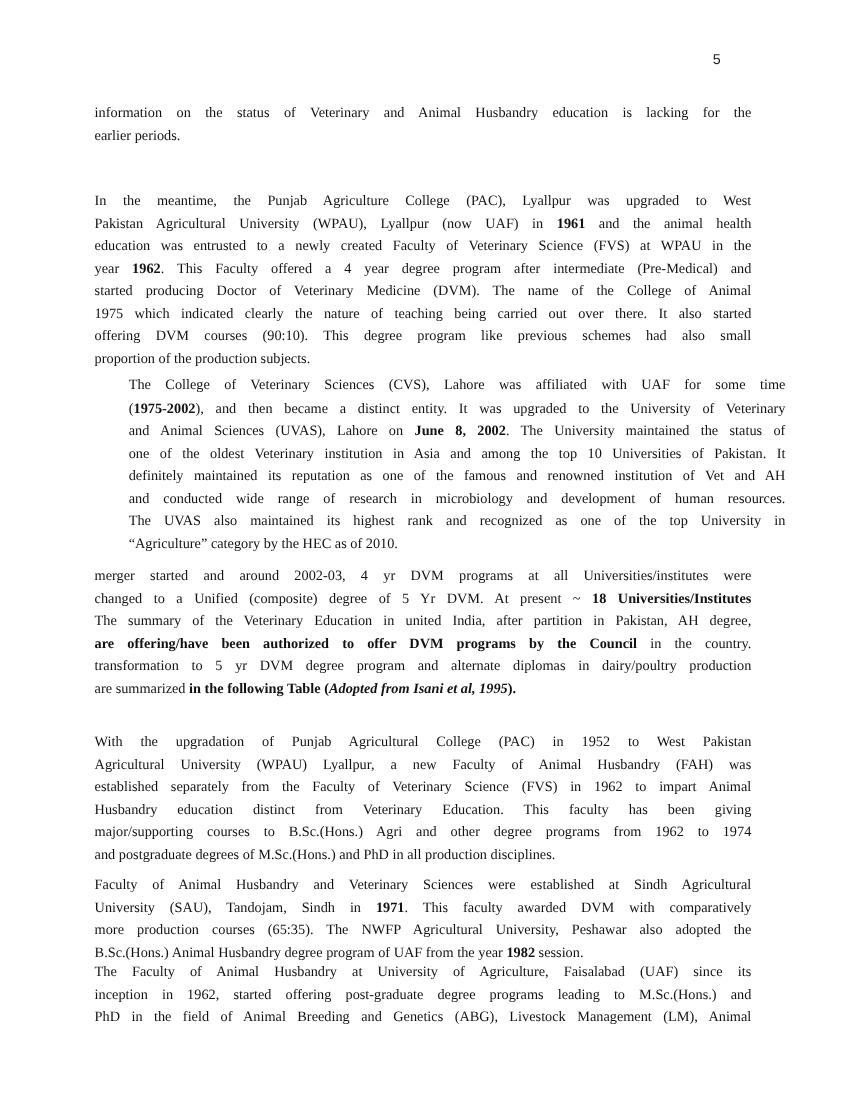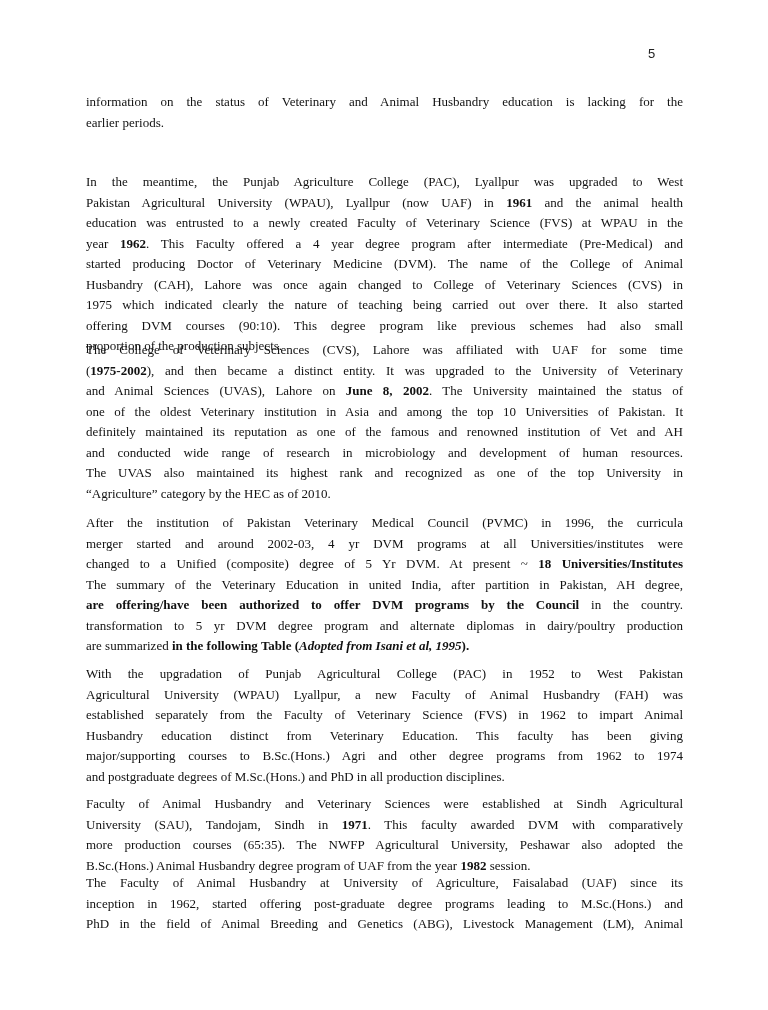--- a/index.html
+++ b/index.html
@@ -34,37 +34,35 @@
       <div class="body-text para" style="top: 92px;">
         <div class="line">information on the status of Veterinary and Animal Husbandry education is lacking for the</div>
         <div class="line last">earlier periods.</div>
       </div>
       <div class="body-text para" style="top: 147px; margin-top: 25px;">
         <div class="line">In the meantime, the Punjab Agriculture College (PAC), Lyallpur was upgraded to West</div>
         <div class="line">Pakistan Agricultural University (WPAU), Lyallpur (now UAF) in <b>1961</b> and the animal health</div>
         <div class="line">education was entrusted to a newly created Faculty of Veterinary Science (FVS) at WPAU in the</div>
         <div class="line">year <b>1962</b>. This Faculty offered a 4 year degree program after intermediate (Pre-Medical) and</div>
         <div class="line">started producing Doctor of Veterinary Medicine (DVM). The name of the College of Animal</div>
-        <div class="line">Husbandry (CAH), Lahore was once again changed to College of Veterinary Sciences (CVS) in</div>
         <div class="line">1975 which indicated clearly the nature of teaching being carried out over there. It also started</div>
         <div class="line">offering DVM courses (90:10). This degree program like previous schemes had also small</div>
         <div class="line last">proportion of the production subjects.</div>
       </div>
-      <div class="body-text para" style="top: 340px;">
+      <div class="body-text para" style="top: 340px; margin-left: 31px;">
         <div class="line">The College of Veterinary Sciences (CVS), Lahore was affiliated with UAF for some time</div>
         <div class="line">(<b>1975-2002</b>), and then became a distinct entity. It was upgraded to the University of Veterinary</div>
         <div class="line">and Animal Sciences (UVAS), Lahore on <b>June 8, 2002</b>. The University maintained the status of</div>
         <div class="line">one of the oldest Veterinary institution in Asia and among the top 10 Universities of Pakistan. It</div>
         <div class="line">definitely maintained its reputation as one of the famous and renowned institution of Vet and AH</div>
         <div class="line">and conducted wide range of research in microbiology and development of human resources.</div>
         <div class="line">The UVAS also maintained its highest rank and recognized as one of the top University in</div>
         <div class="line last">“Agriculture” category by the HEC as of 2010.</div>
       </div>
       <div class="body-text para" style="top: 513px;">
-        <div class="line">After the institution of Pakistan Veterinary Medical Council (PVMC) in 1996, the curricula</div>
         <div class="line">merger started and around 2002-03, 4 yr DVM programs at all Universities/institutes were</div>
         <div class="line">changed to a Unified (composite) degree of 5 Yr DVM. At present ~ <b>18 Universities/Institutes</b></div>
         <div class="line">The summary of the Veterinary Education in united India, after partition in Pakistan, AH degree,</div>
         <div class="line"><b>are offering/have been authorized to offer DVM programs by the Council</b> in the country.</div>
         <div class="line">transformation to 5 yr DVM degree program and alternate diplomas in dairy/poultry production</div>
         <div class="line last">are summarized <b>in the following Table (</b><b><i>Adopted from Isani et al, 1995</i></b><b>).</b></div>
       </div>
       <div class="body-text para" style="top: 664px;">
         <div class="line">With the upgradation of Punjab Agricultural College (PAC) in 1952 to West Pakistan</div>
         <div class="line">Agricultural University (WPAU) Lyallpur, a new Faculty of Animal Husbandry (FAH) was</div>

